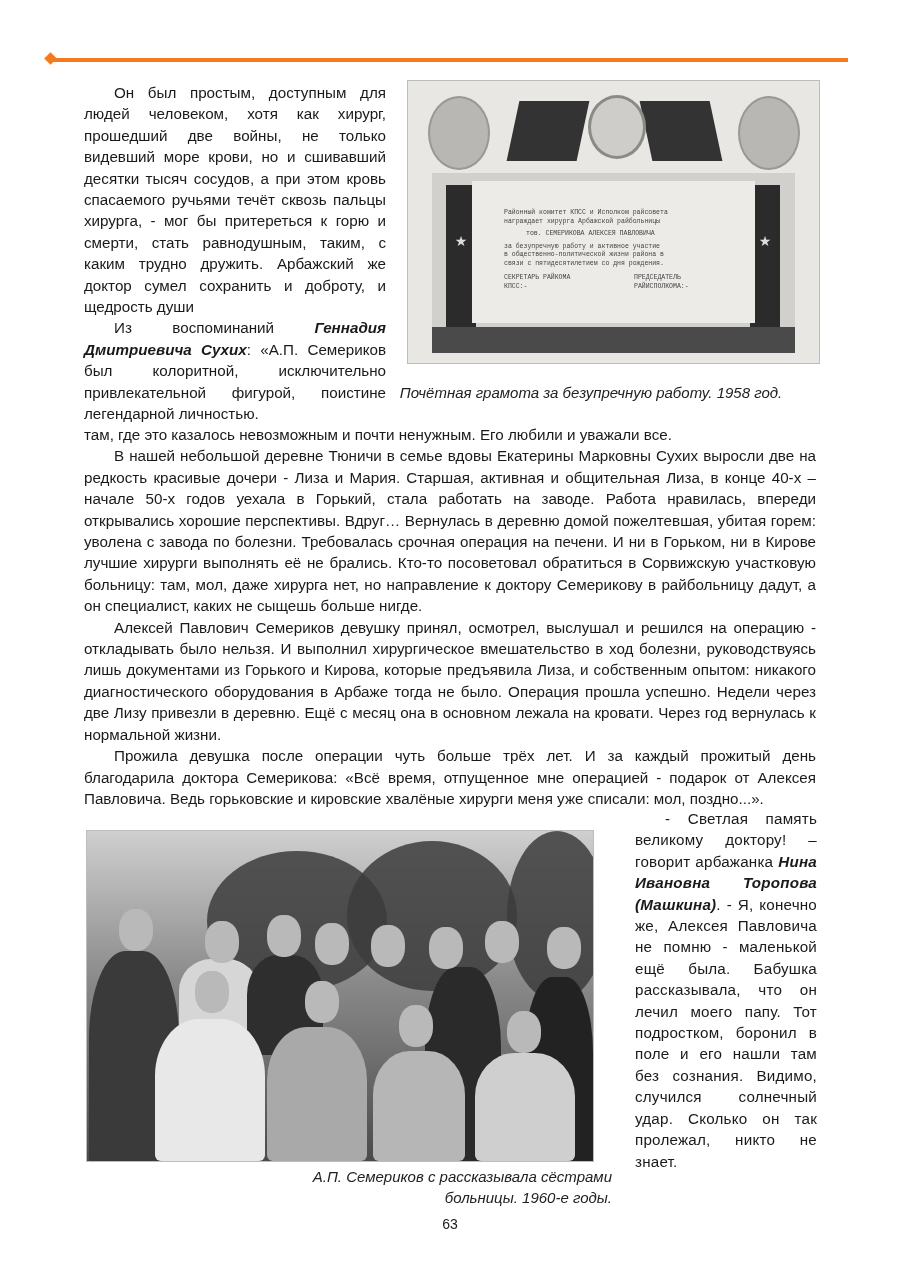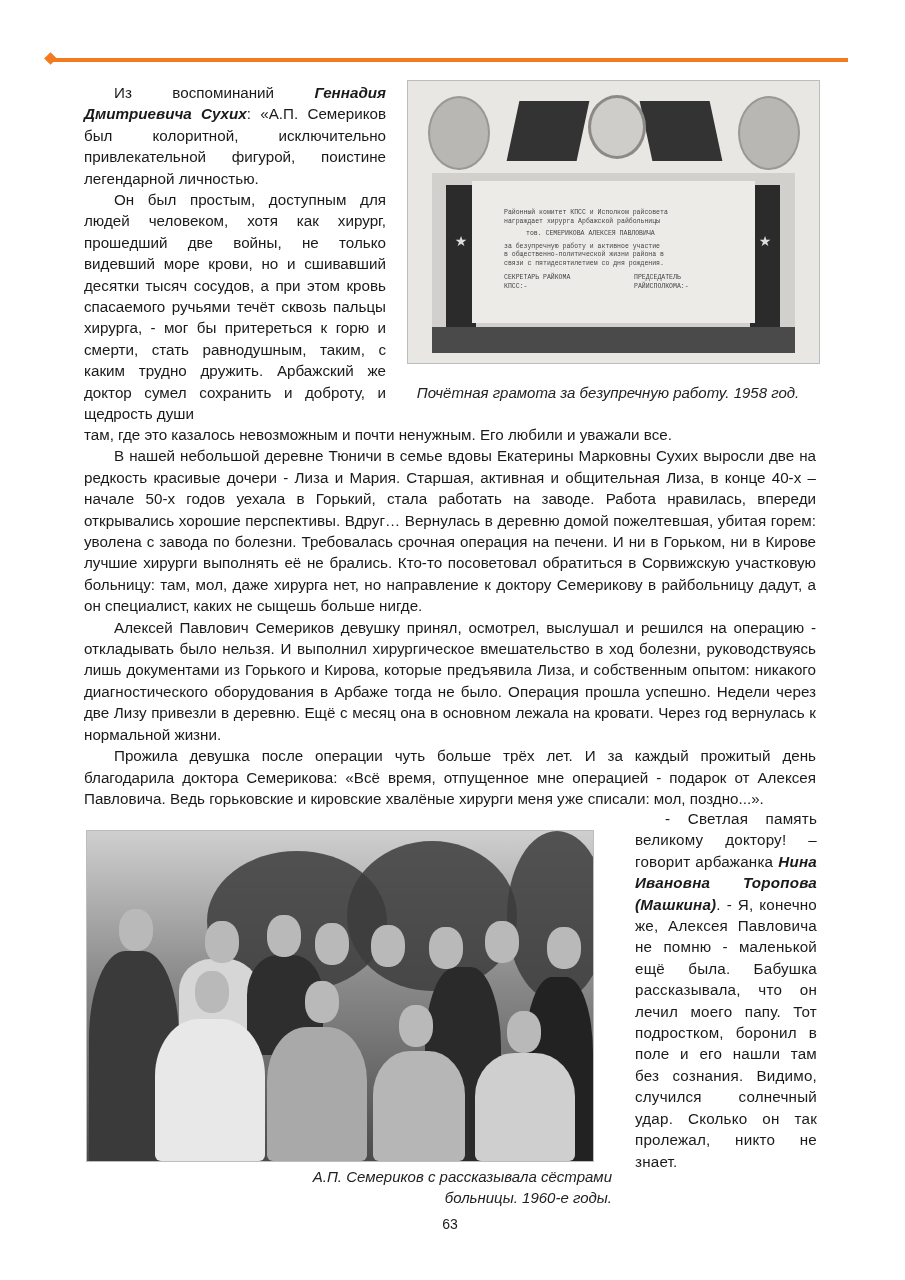--- a/index.html
+++ b/index.html
@@ -15,21 +15,21 @@
 
   #col-left { left: 84px; top: 82px; width: 302px; }
   #full1 { left: 84px; top: 424px; width: 732px; }
   #col-right2 { left: 635px; top: 808px; width: 182px; letter-spacing: 0.2px; }
 
   .photo { position: absolute; border: 1px solid #bdbdbd; overflow: hidden; }
   #cert { left: 407px; top: 80px; width: 411px; height: 282px; background: #e9e7e4; }
   #group { left: 86px; top: 830px; width: 506px; height: 330px; background: #7b7b7b; }
 
   .caption { position: absolute; font-style: italic; font-size: 15px; line-height: 21px; color: #222; }
-  #cert-caption { left: 402px; top: 382px; width: 412px; text-align: center; font-style: italic; }
+  #cert-caption { left: 385px; top: 382px; width: 412px; text-align: center; font-style: italic; }
   #group-caption { left: 240px; top: 1166px; width: 372px; text-align: right; }
   #page-number { position: absolute; left: 430px; top: 1216px; width: 40px; text-align: center; font-size: 14px; }
 
   
   .c-frame { position: absolute; left: 24px; top: 92px; width: 363px; height: 180px; background: #d2d0cc; }
   .c-paper { position: absolute; left: 64px; top: 100px; width: 283px; height: 142px; background: #ecebe8; }
   .c-col { position: absolute; top: 104px; width: 30px; height: 150px; background: #2b2b2b; }
   .c-medal { position: absolute; top: 15px; width: 58px; height: 70px; border-radius: 50%; background: #b9b7b3; border: 2px solid #9a9893; }
   .c-emblem { position: absolute; left: 180px; top: 14px; width: 52px; height: 58px; border-radius: 50%; background: #cfcdc9; border: 3px solid #8c8a86; }
   .c-flag { position: absolute; top: 20px; width: 70px; height: 60px; background: #333; }
@@ -46,22 +46,22 @@
 </style>
 </head>
 <body>
 
 <div>
   <div class="rule-diamond"></div>
   <div class="rule-line"></div>
 </div>
 
 <div class="txt" id="col-left">
+  <p>Он был простым, доступным для людей человеком, хотя как хирург, прошедший две войны, не только видевший море крови, но и сшивавший десятки тысяч сосудов, а при этом кровь спасаемого ручьями течёт сквозь пальцы хирурга, - мог бы притереться к горю и смерти, стать равнодушным, таким, с каким трудно дружить. Арбажский же доктор сумел сохранить и доброту, и щедрость души</p>
   <p><span>Из воспоминаний </span><b><i>Геннадия Дмитриевича Сухих</i></b><span>: «А.П. Семериков был колоритной, исключительно привлекательной фигурой, поистине легендарной личностью.</span></p>
-  <p>Он был простым, доступным для людей человеком, хотя как хирург, прошедший две войны, не только видевший море крови, но и сшивавший десятки тысяч сосудов, а при этом кровь спасаемого ручьями течёт сквозь пальцы хирурга, - мог бы притереться к горю и смерти, стать равнодушным, таким, с каким трудно дружить. Арбажский же доктор сумел сохранить и доброту, и щедрость души</p>
 </div>
 
 <div class="photo" id="cert">
   <div class="c-medal" style="left:20px;"></div>
   <div class="c-medal" style="left:330px;"></div>
   <div class="c-flag" style="left:105px; transform:skewX(-12deg);"></div>
   <div class="c-flag" style="left:238px; transform:skewX(12deg);"></div>
   <div class="c-emblem"></div>
   <div class="c-frame"></div>
   <div class="c-col" style="left:38px;"></div>

